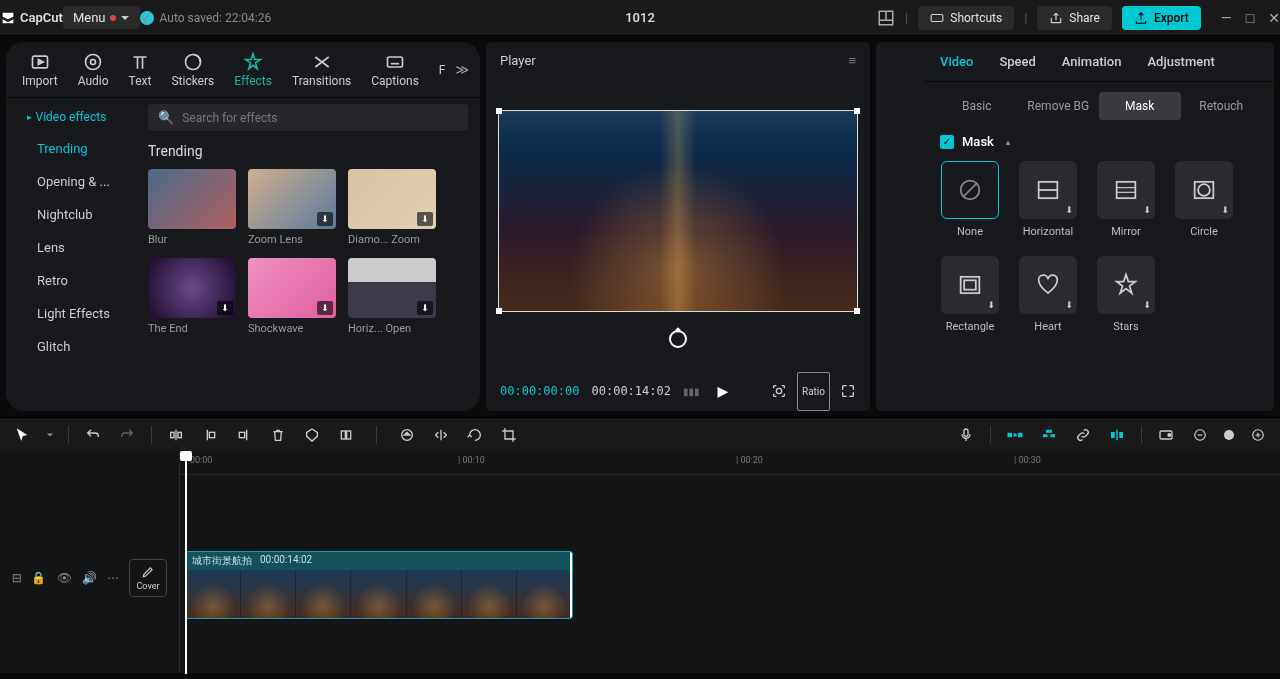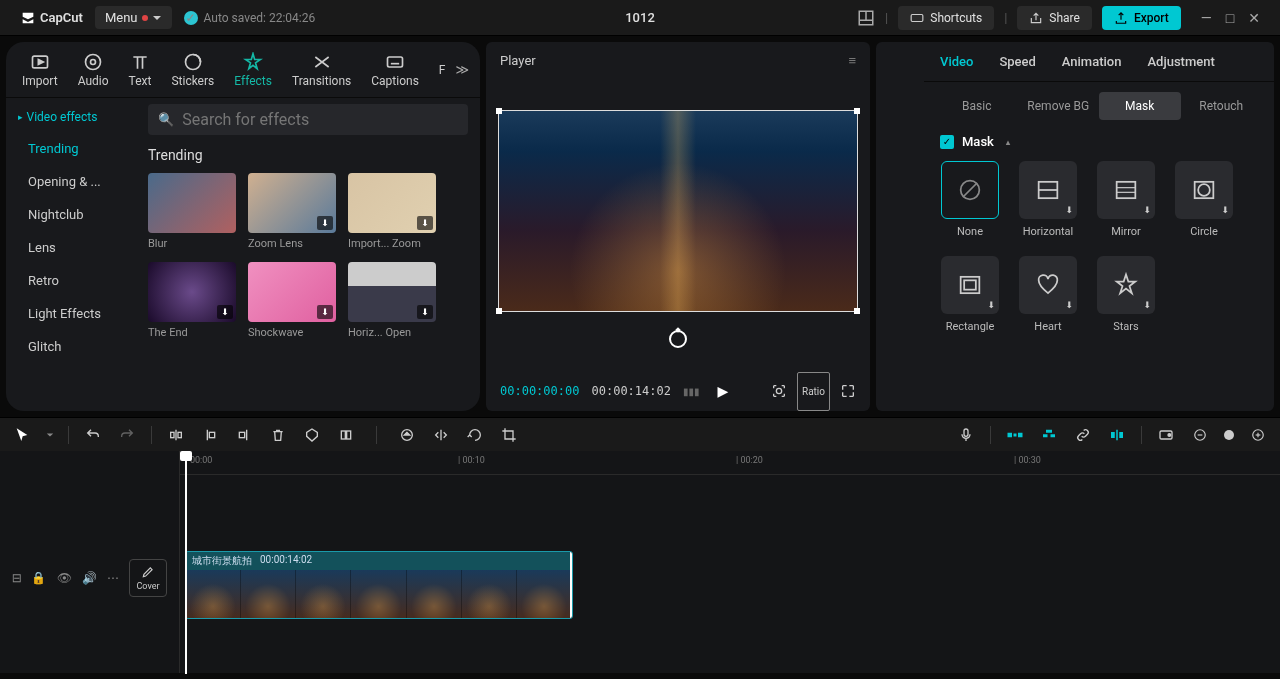--- a/index.html
+++ b/index.html
@@ -1,17 +1,17 @@
 <!DOCTYPE html>
 <html><head>
 <meta charset="utf-8">
 <style>
 * { margin: 0; padding: 0; box-sizing: border-box; font-family: -apple-system, BlinkMacSystemFont, "Segoe UI", Roboto, sans-serif; }
 body { background: #0a0a0a; color: #e0e0e0; width: 1280px; height: 679px; overflow: hidden; font-size: 13px; }
-.topbar { height: 36px; background: #1a1a1a; display: flex; align-items: center; padding: 0 20px; gap: 12px; border-bottom: 1px solid #000; }
+.topbar { height: 36px; background: #1a1a1a; display: flex; align-items: center; padding: 0 0; border-bottom: 1px solid #000; }
 .logo { display: flex; align-items: center; gap: 4px; font-weight: 600; font-size: 13px; }
 .logo svg { width: 16px; height: 16px; }
 .menu-btn { background: #2a2a2a; padding: 4px 10px; border-radius: 4px; display: flex; align-items: center; gap: 4px; cursor: pointer; }
 .menu-dot { width: 6px; height: 6px; background: #e04444; border-radius: 50%; }
 .autosave { display: flex; align-items: center; gap: 6px; color: #888; font-size: 12px; }
 .autosave-icon { width: 14px; height: 14px; background: #2cc5d2; border-radius: 50%; display: flex; align-items: center; justify-content: center; }
 .project-name { position: absolute; left: 50%; transform: translateX(-50%); font-weight: 500; }
 .topbar-right { margin-left: auto; display: flex; align-items: center; gap: 10px; }
 .top-btn { background: #2a2a2a; padding: 5px 12px; border-radius: 4px; display: flex; align-items: center; gap: 6px; font-size: 12px; cursor: pointer; }
 .export-btn { background: #00c8d2; color: #000; font-weight: 500; }
@@ -22,29 +22,29 @@
 
 
 .left-panel { width: 474px; background: #18191c; border-radius: 18px; display: flex; flex-direction: column; }
 .media-tabs { display: flex; align-items: center; height: 56px; padding: 0 6px; border-bottom: 1px solid #0a0a0a; }
 .media-tab { display: flex; flex-direction: column; align-items: center; gap: 2px; padding: 0 10px; cursor: pointer; color: #ccc; font-size: 12px; }
 .media-tab.active { color: #14b8a6; }
 .media-tab svg { width: 20px; height: 20px; }
 .scroll-arrow { margin-left: auto; padding: 0 8px; cursor: pointer; color: #aaa; }
 
 .left-body { display: flex; flex: 1; overflow: hidden; }
-.effect-sidebar { width: 130px; padding: 4px 0; }
+.effect-sidebar { width: 130px; padding: 4px 9px; }
 .sidebar-title { color: #00c8d2; font-size: 12px; padding: 8px 12px; display: flex; align-items: center; gap: 4px; }
 .sidebar-title::before { content: '▸'; font-size: 9px; }
 .effect-cat { padding: 9px 14px 9px 22px; font-size: 13px; color: #ccc; cursor: pointer; white-space: nowrap; overflow: hidden; text-overflow: ellipsis; }
 .effect-cat.active { color: #00c8d2; }
 
 .effect-content { flex: 1; padding: 6px 12px; overflow: hidden; }
 .search-box { background: #26272b; border-radius: 4px; padding: 6px 10px; display: flex; align-items: center; gap: 8px; margin-bottom: 12px; }
-.search-box input { background: transparent; border: none; outline: none; color: #ccc; font-size: 16px; flex: 1; }
+.search-box input { background: transparent; border: none; outline: none; color: #ccc; font-size: 12px; flex: 1; }
 .search-icon { color: #777; }
 .section-title { font-size: 14px; color: #ddd; margin: 8px 0 10px; }
 .effect-grid { display: flex; flex-wrap: wrap; gap: 12px; }
 .effect-item { width: 88px; }
 .effect-thumb { width: 88px; height: 60px; background: #333; border-radius: 4px; position: relative; overflow: hidden; }
 .effect-thumb.blur { background: linear-gradient(135deg, #4a6a8a, #b06060); filter: blur(0); }
 .effect-thumb.zoom { background: linear-gradient(135deg, #d0b090, #5a7a9a); }
 .effect-thumb.diamond { background: linear-gradient(135deg, #d8c4a4, #e0d0b0); }
 .effect-thumb.end { background: radial-gradient(circle, #6a4a8a, #1a0a2a); }
 .effect-thumb.shockwave { background: linear-gradient(135deg, #f090c0, #e060a0); }
@@ -259,21 +259,21 @@
             <div class="effect-item">
               <div class="effect-thumb zoom">
                 <div class="dl-badge">⬇</div>
               </div>
               <div class="effect-label">Zoom Lens</div>
             </div>
             <div class="effect-item">
               <div class="effect-thumb diamond">
                 <div class="dl-badge">⬇</div>
               </div>
-              <div class="effect-label">Import... Zoom</div>
+              <div class="effect-label">Diamo... Zoom</div>
             </div>
             <div class="effect-item">
               <div class="effect-thumb end">
                 <div class="dl-badge">⬇</div>
               </div>
               <div class="effect-label">The End</div>
             </div>
             <div class="effect-item">
               <div class="effect-thumb shockwave">
                 <div class="dl-badge">⬇</div>

